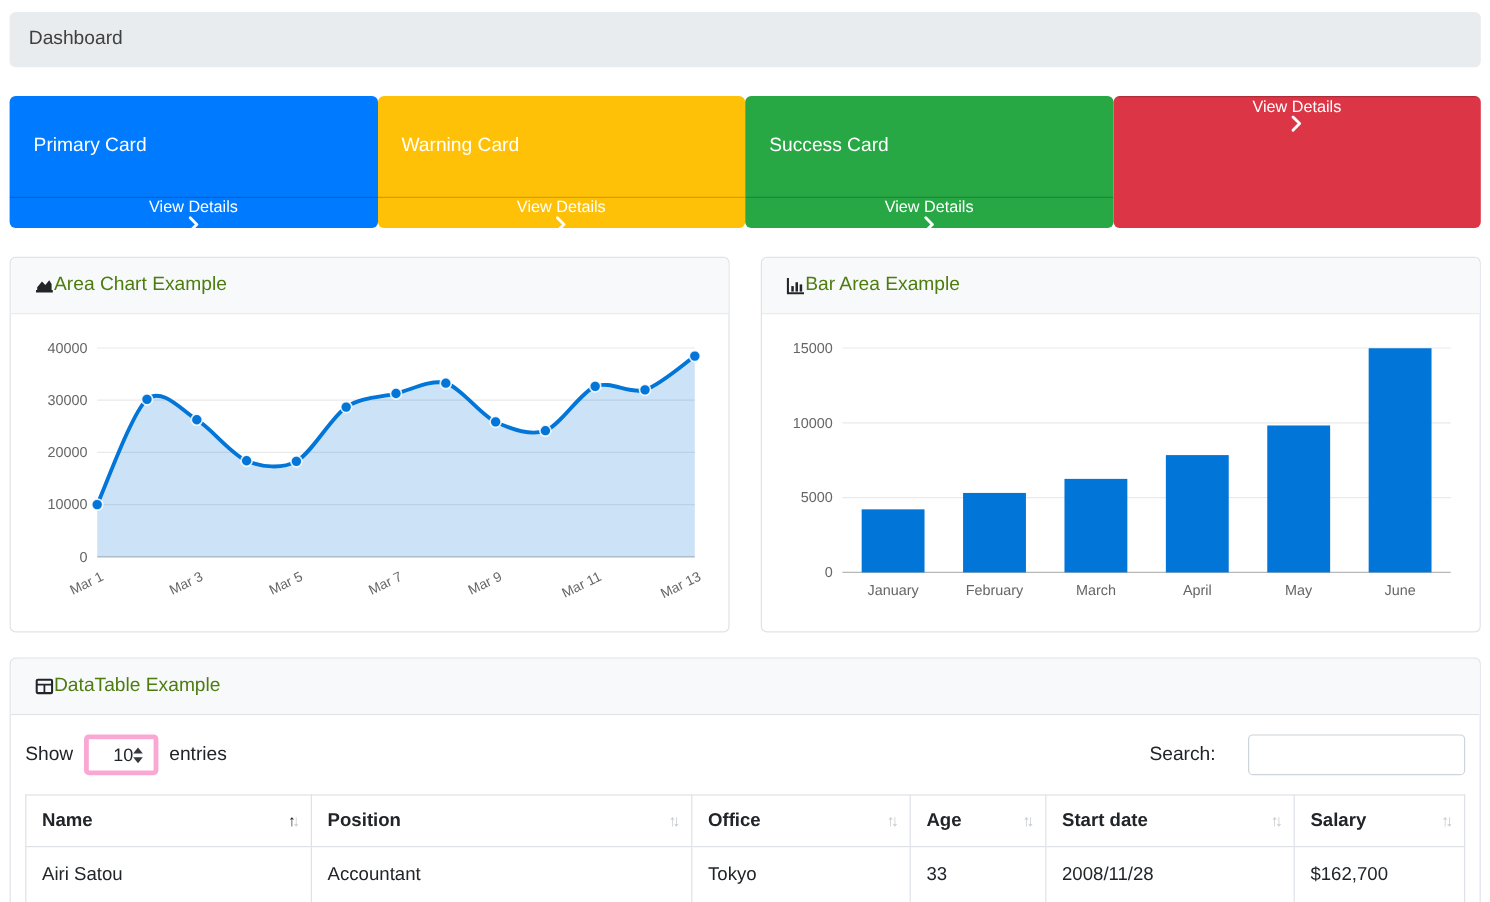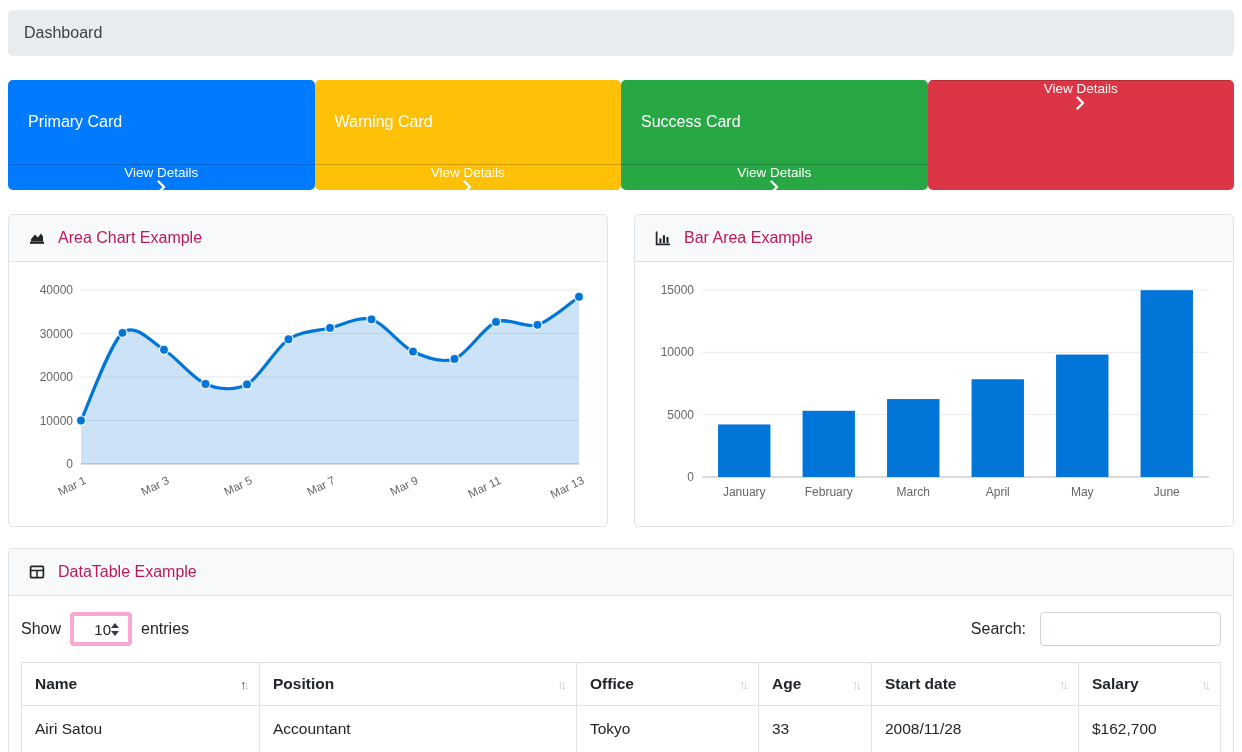--- a/index.html
+++ b/index.html
@@ -28,40 +28,40 @@
     display:flex; align-items:center; justify-content:space-between; font-size:13.5px;flex-direction:column;
   }
   .stat-card a { color:#fff; text-decoration:none; }
   .chev { display:inline-flex; }
 
   
   .charts-row { display:flex; gap:26px; margin-bottom:21px; }
   .card { flex:1; background:#fff; border:1px solid #dfe3e7; border-radius:5px; }
   .card-header {
     background:#f8f9fa; border-bottom:1px solid #dfe3e7; border-radius:5px 5px 0 0;
-    padding:0 20px; height:47px; display:flex; align-items:center; gap:13px;
-    font-size:16px; color:#be185d;
+    padding:0 20px; height:47px; display:flex; align-items:center; gap:0;
+    font-size:16px; color:#4d7c0f;
   }
   .hdr-icon { display:inline-flex; }
   .chart-body { height:264px; padding:16px 16px 0 16px; }
 
   
   .table-card { border:1px solid #dfe3e7; border-radius:5px; }
   .table-body { padding:16px 12px 12px 12px; }
   .controls { display:flex; justify-content:space-between; align-items:center; margin-bottom:16px; font-size:16px; }
   .length-ctl { display:flex; align-items:center; }
   .length-select {
     display:inline-flex; align-items:center; justify-content:flex-end;
     width:62px; height:34px; border:4px solid #f9a8d4; border-radius:4px;
     padding:0 9px; margin:0 9px; font-size:15px; background:#fff; cursor:pointer;
   }
   .caret { display:flex; flex-direction:column; gap:3px; }
   .caret .up   { width:0; height:0; border-left:4px solid transparent; border-right:4px solid transparent; border-bottom:5px solid #343a40; }
   .caret .down { width:0; height:0; border-left:4px solid transparent; border-right:4px solid transparent; border-top:5px solid #343a40; }
-  .search-ctl { display:flex; align-items:center; gap:14px; }
+  .search-ctl { display:flex; align-items:center; gap:27px; }
   .search-ctl input {
     width:181px; height:34px; border:1px solid #ced4da; border-radius:4px;
     padding:0 8px; font-size:15px; outline:none;
   }
 
   table.data-table { width:100%; border-collapse:collapse; font-size:15.5px; }
   .data-table th, .data-table td { border:1px solid #dee2e6; text-align:left; }
   .data-table th { font-weight:bold; padding:12px 28px 12px 13px; position:relative; cursor:pointer; }
   .data-table td { padding:14px 13px; }
   .sort-icons {

